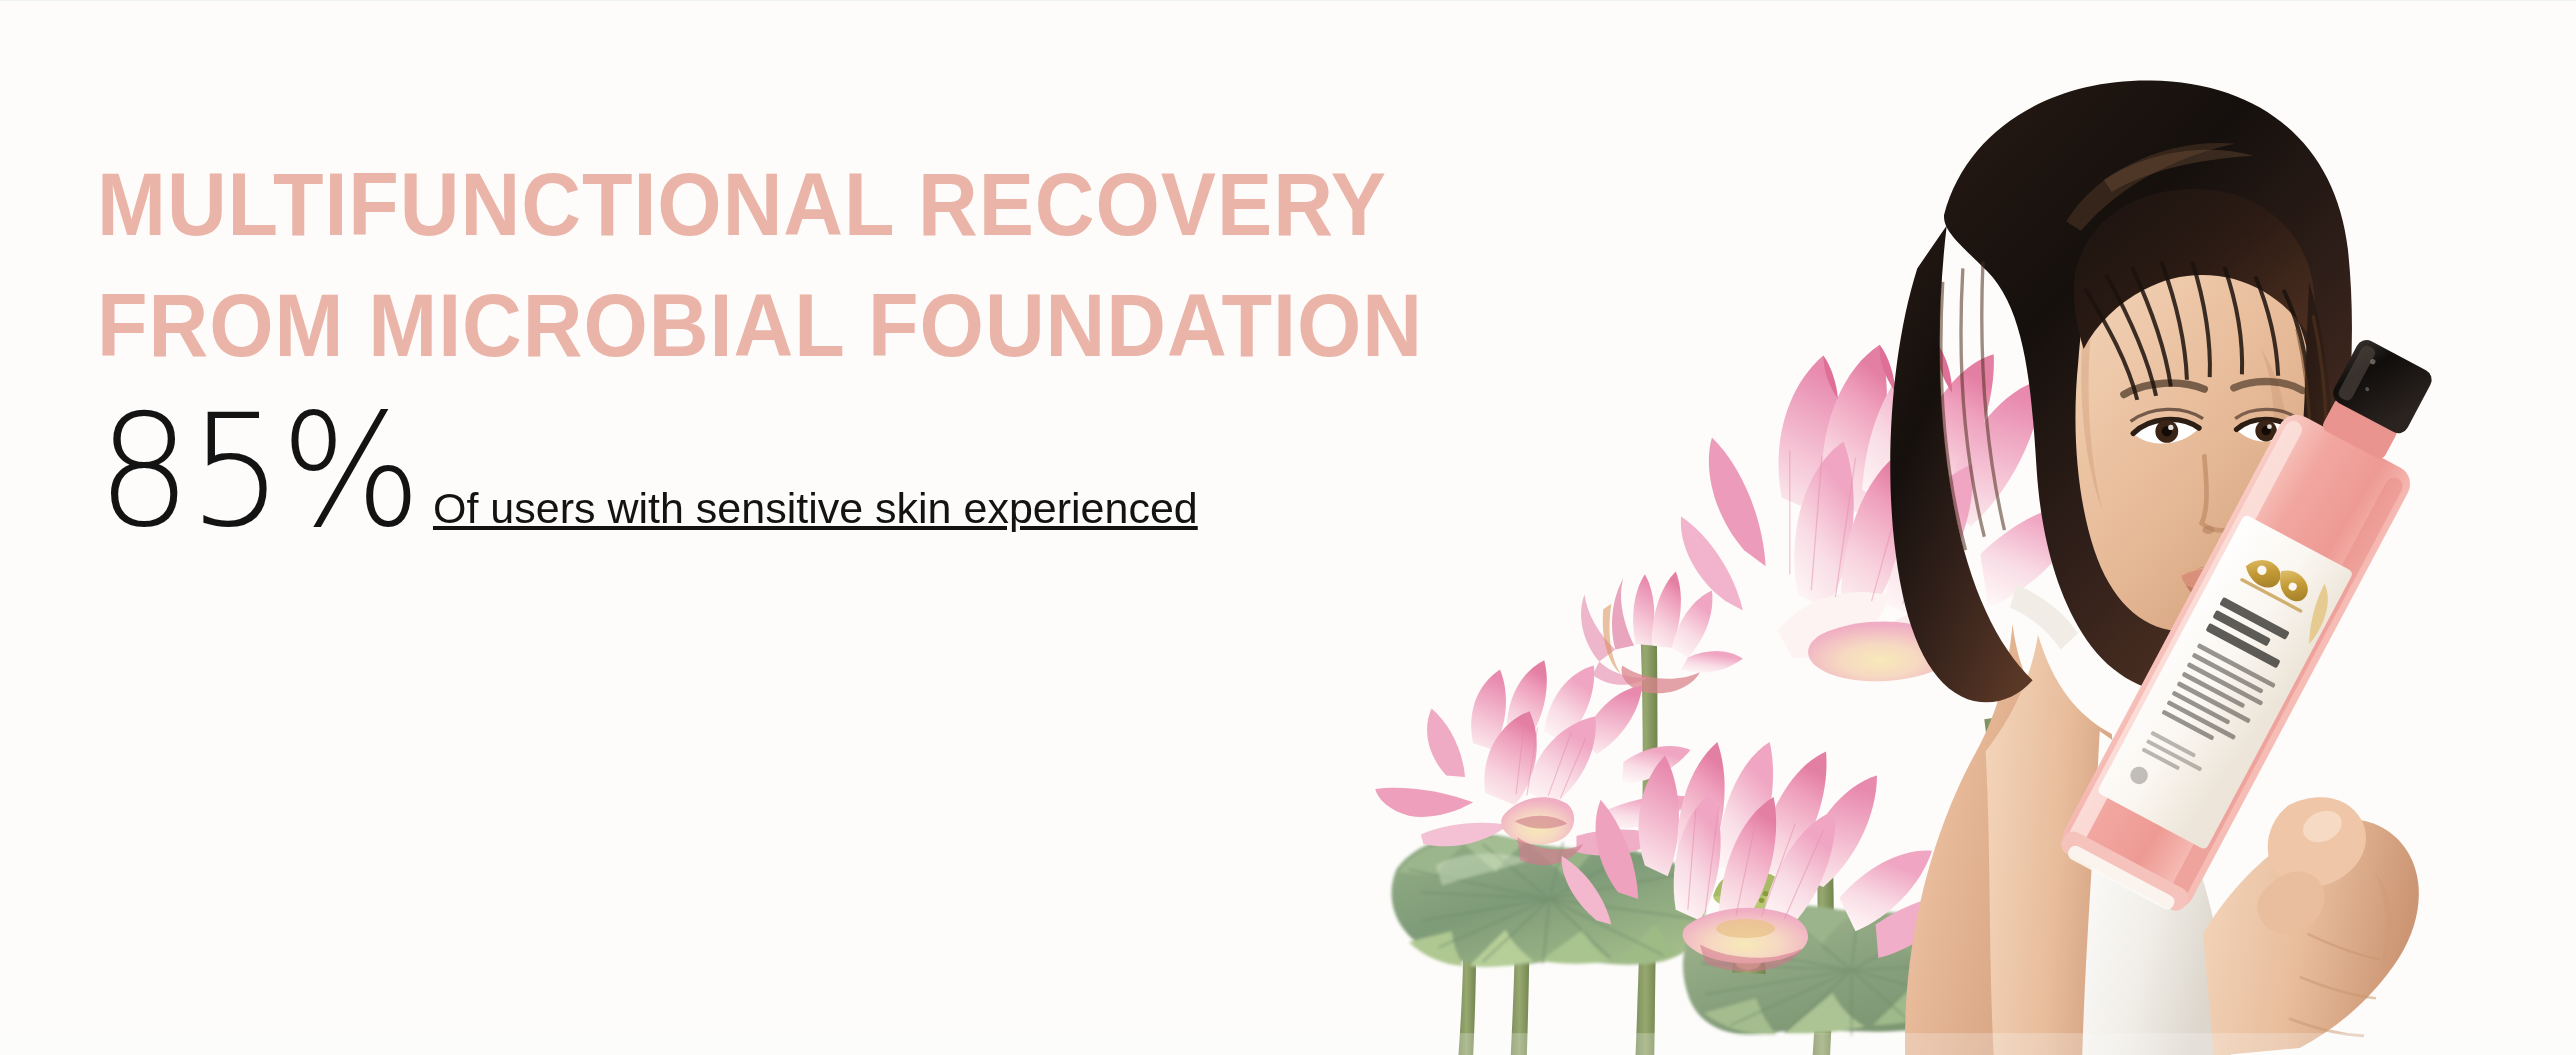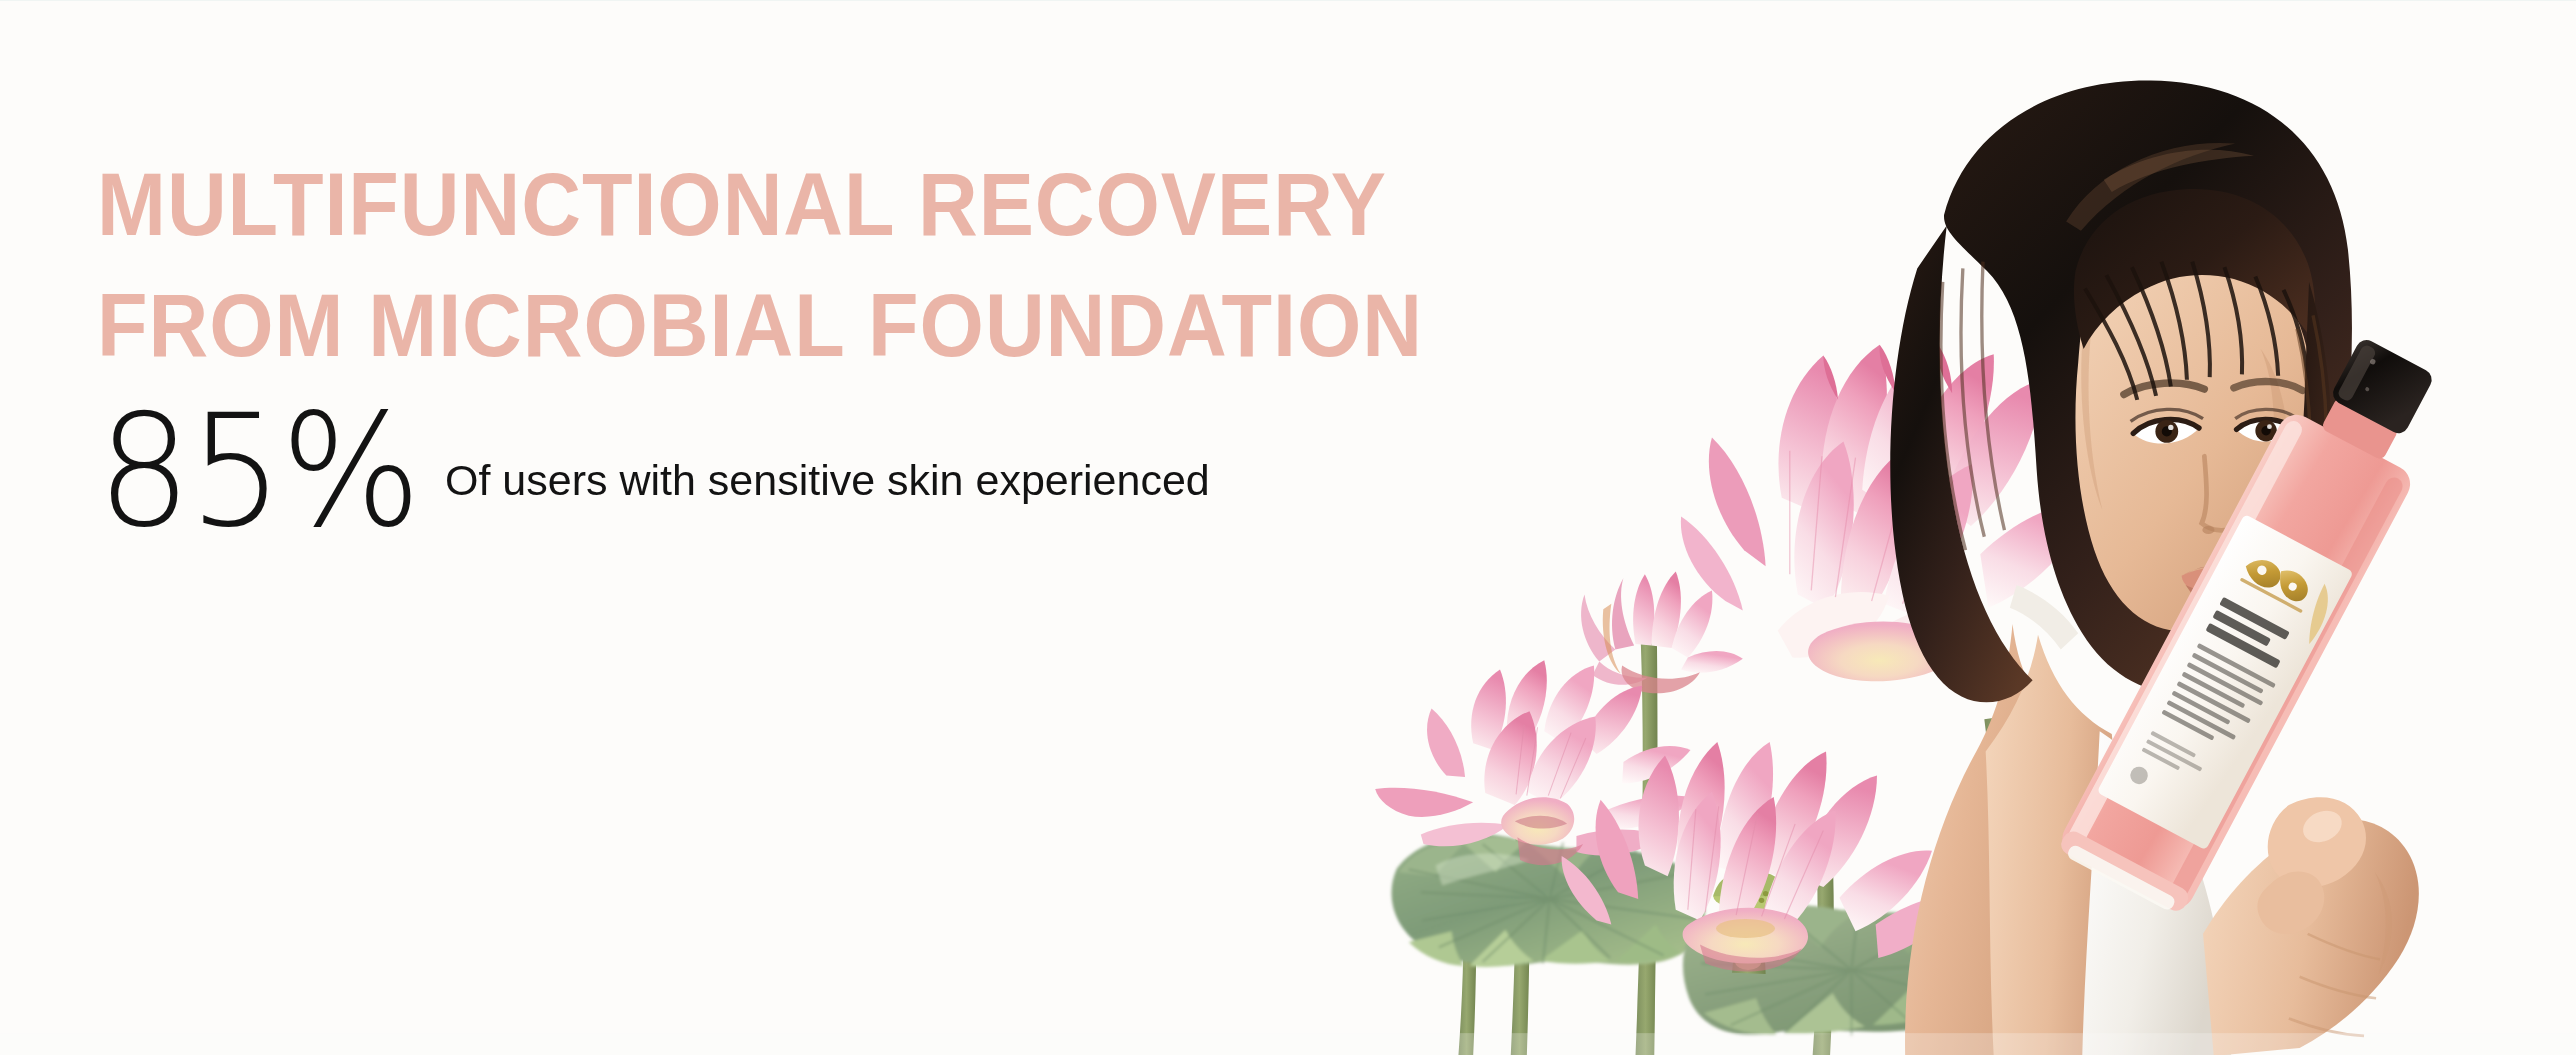--- a/index.html
+++ b/index.html
@@ -32,44 +32,45 @@
     color:#EAB5A8;
     margin:0;
     white-space:nowrap;
     transform:scaleX(0.93);
     transform-origin:left center;
   }
   #stat-row{
     position:absolute;
     left:0px; top:263px;
     display:flex;
-    align-items:center;
+    align-items:flex-end;
   }
   #stat-number{
     font-family:"DejaVu Sans", sans-serif;
     font-weight:300;
     font-size:153px;
     line-height:127px;
     color:#131313;
     letter-spacing:-2.7px;
     margin:0;
     transform:scaleX(0.97) scaleY(1.02);
     transform-origin:left top;
     white-space:nowrap;
   }
   #stat-body{
-    margin-left:16px;
+    margin-left:4px;
     margin-top:19px;
     font-family:"Liberation Sans", sans-serif;
     font-weight:400;
     font-size:43px;
     line-height:51px;
     color:#131313;
     letter-spacing:0px;
     white-space:nowrap;
+    text-decoration:underline;
   }
   #stat-body span{display:block;}
 
   
   #imagery{
     position:absolute;
     left:0;top:0;
     width:2576px;height:1056px;
     pointer-events:none;
   }

